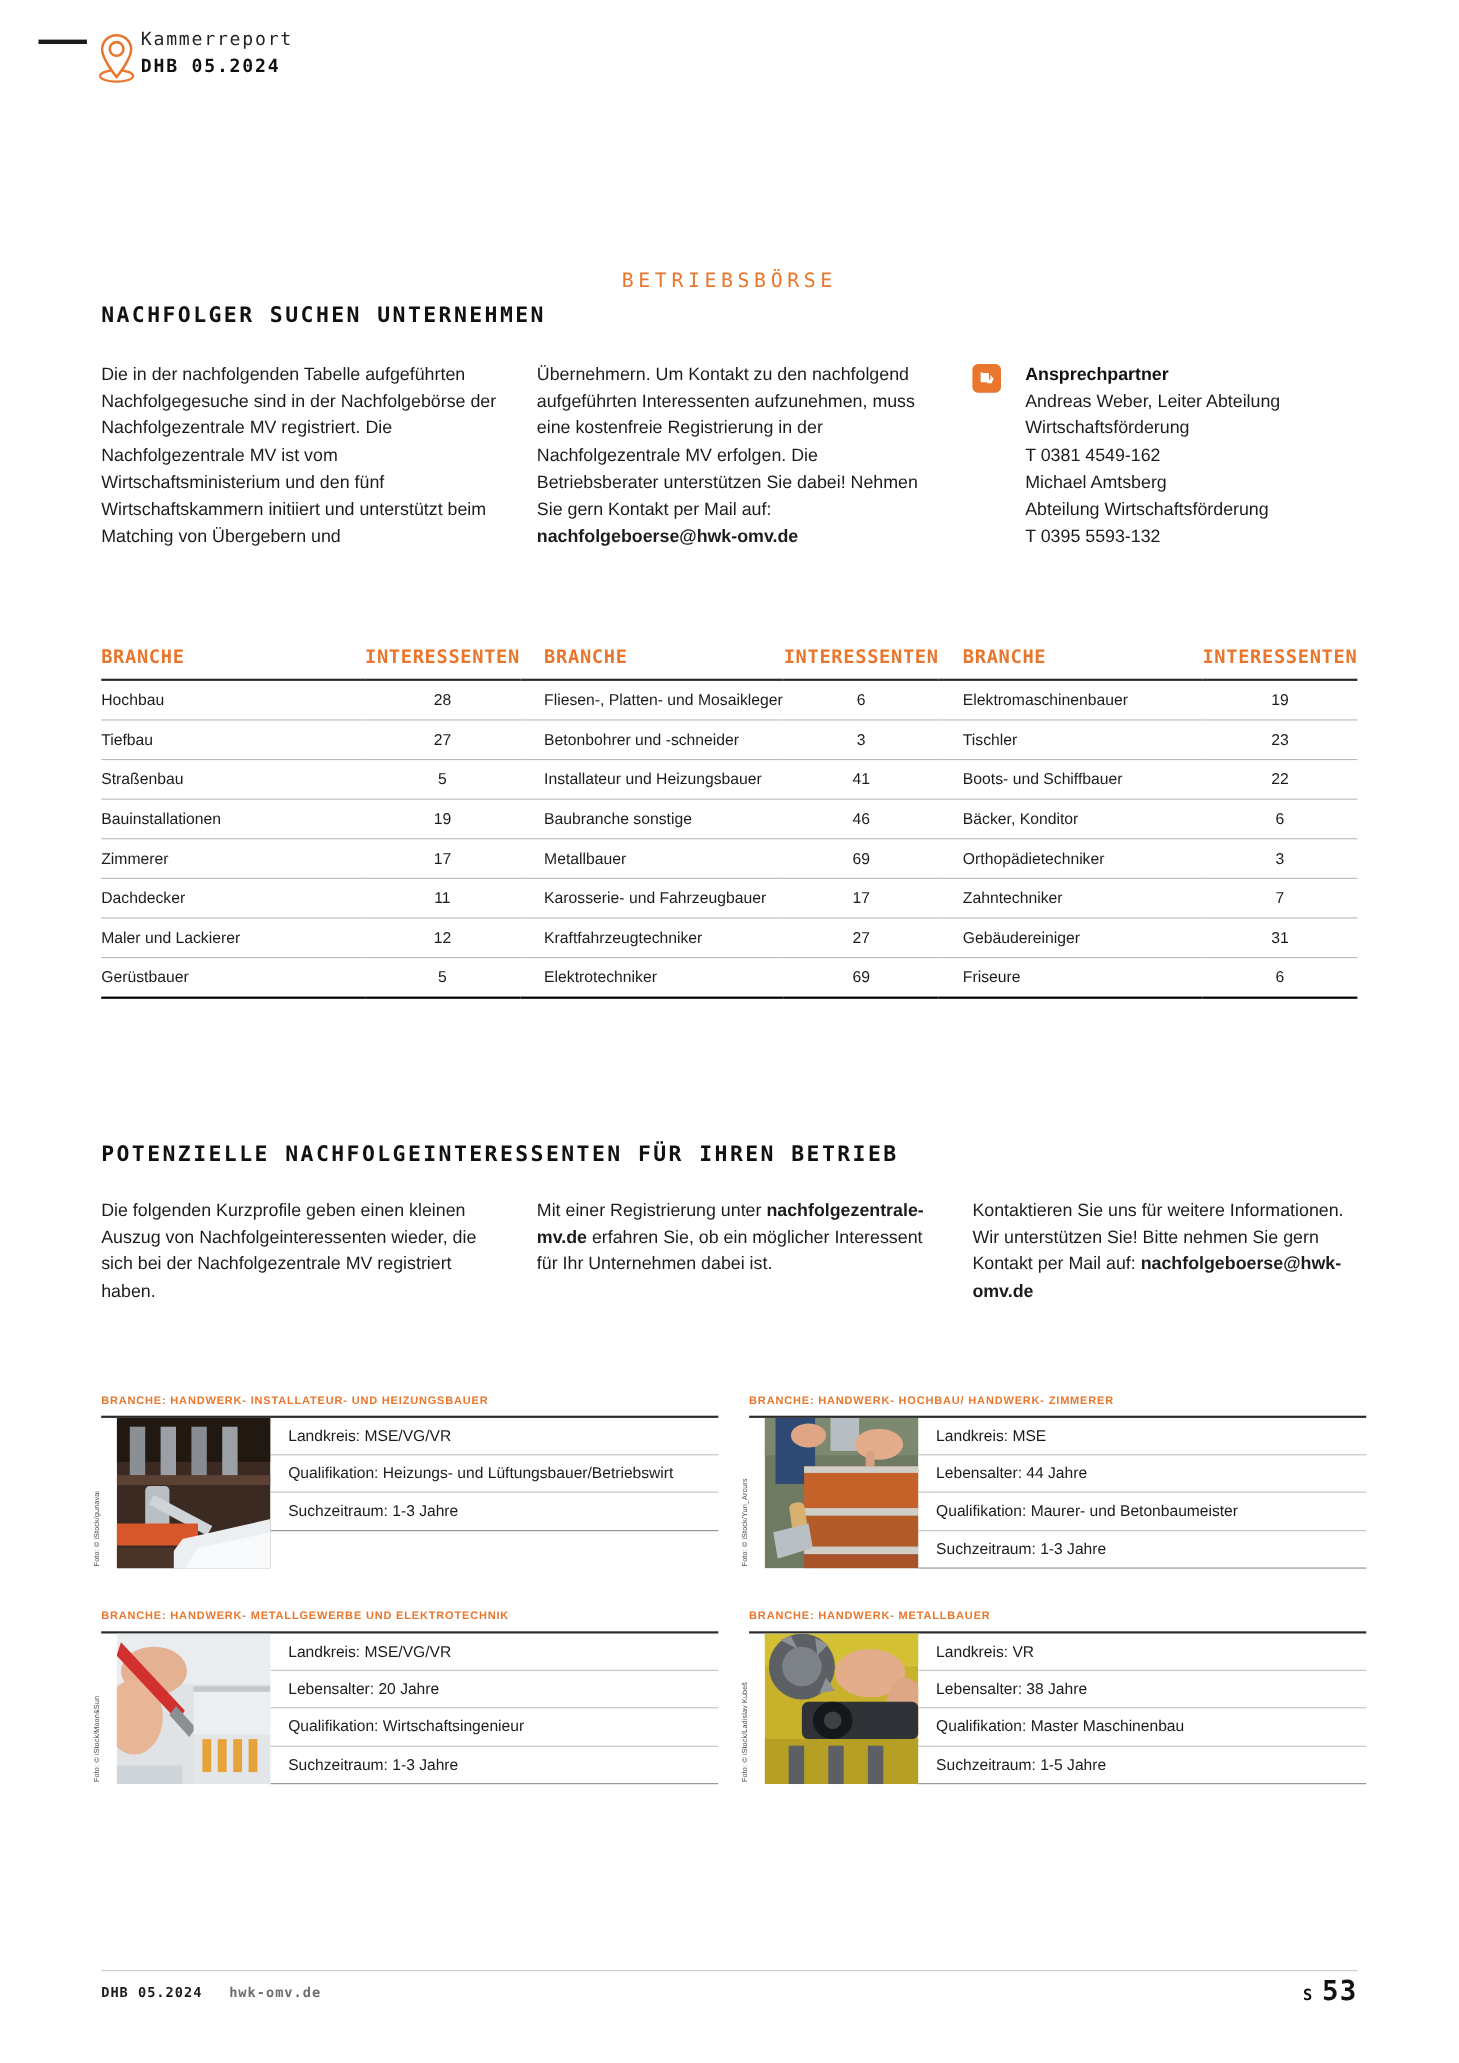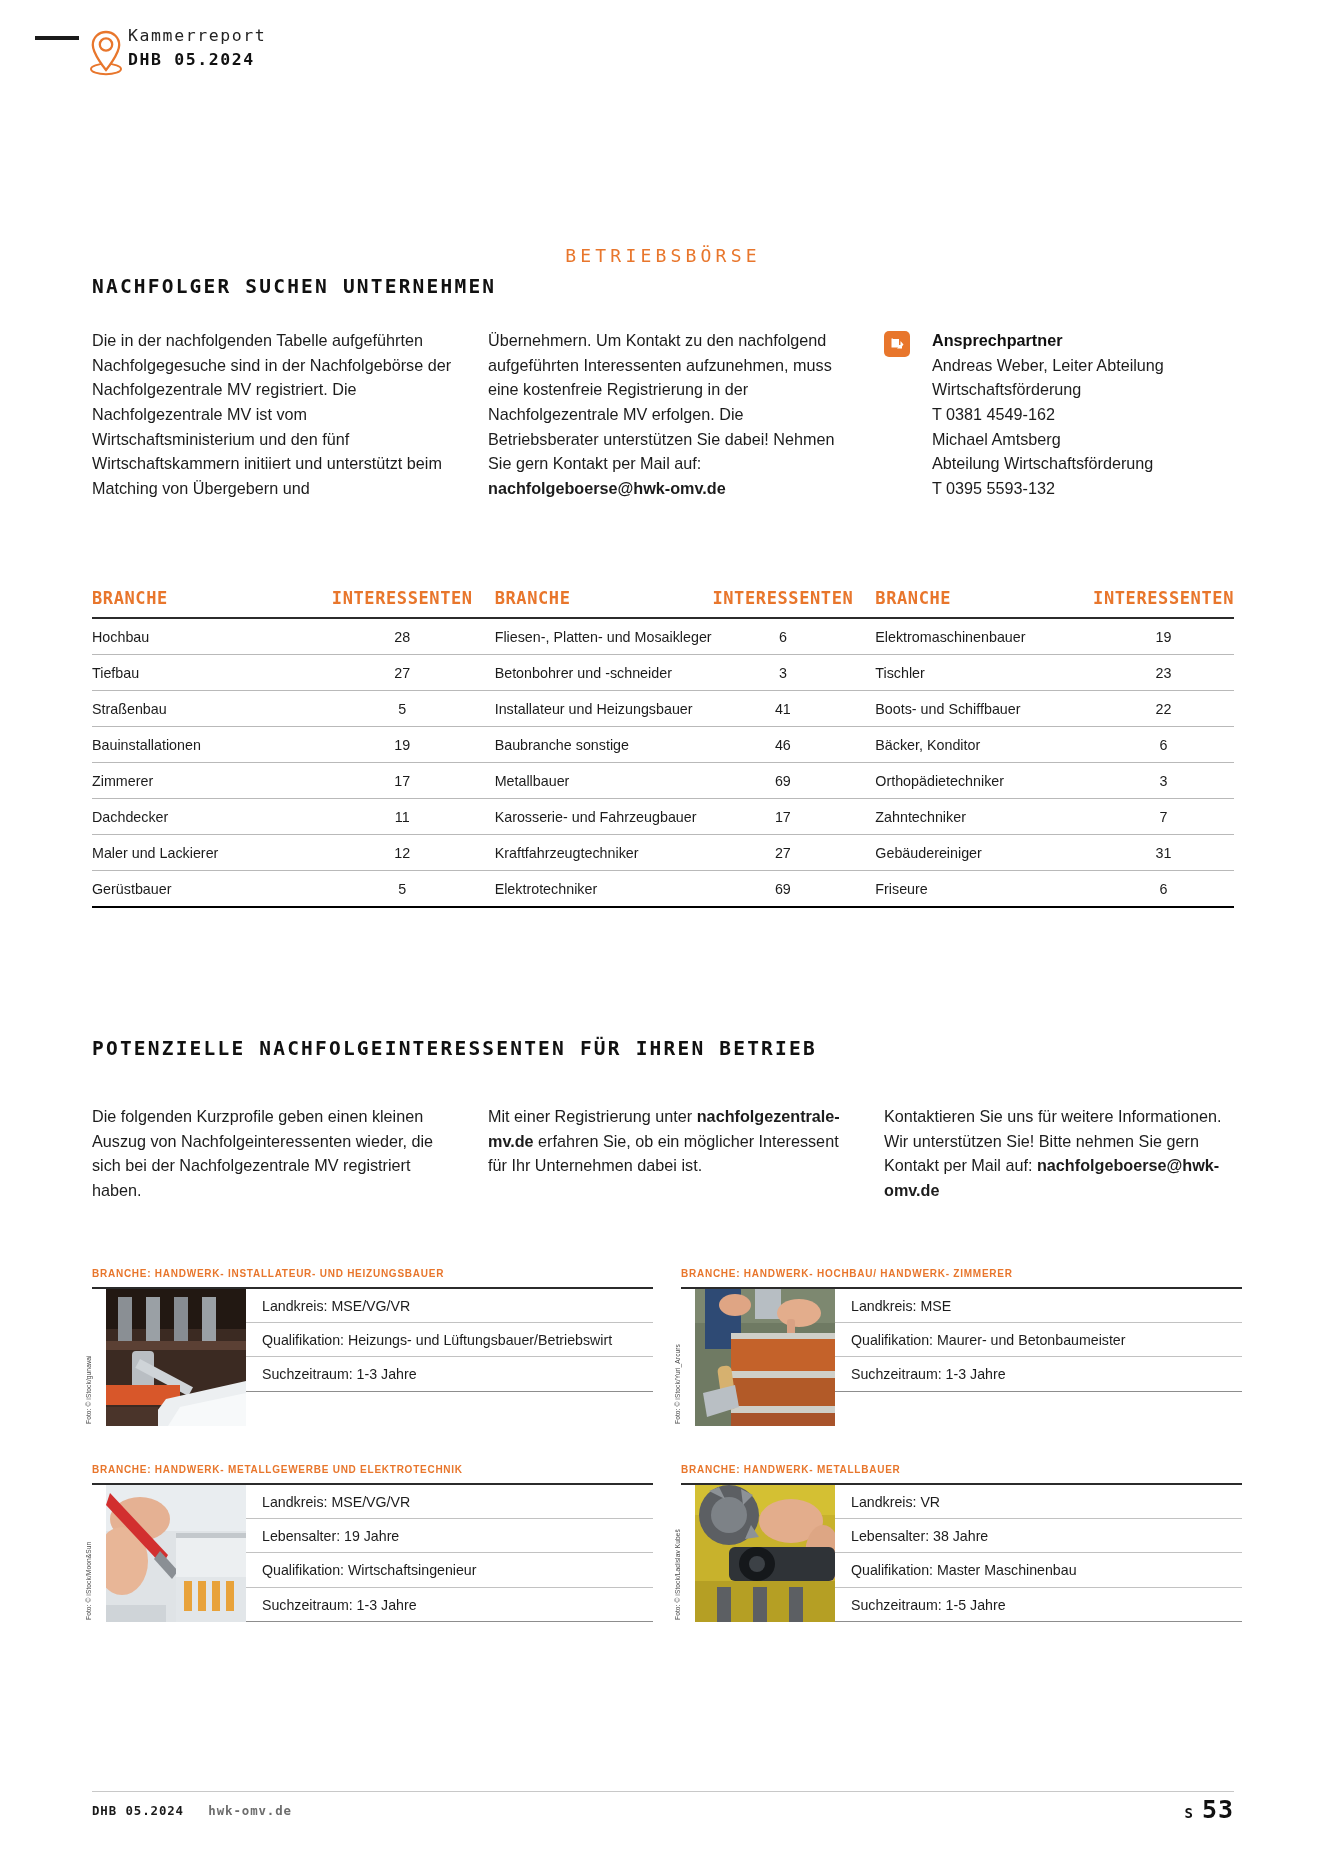--- a/index.html
+++ b/index.html
@@ -160,21 +160,21 @@
   .tbl-block.right th:first-child,
   .tbl-block.right td:first-child { padding-left: 22px; }
 
   
   .section2 {
     position: absolute;
     left: 92px;
     top: 1028px;
     width: 1142px;
   }
-  .cols3b { display: flex; margin-top: 44px; }
+  .cols3b { display: flex; margin-top: 28px; }
   .col2 {
     font-family: "Liberation Sans", sans-serif;
     font-size: 16.2px;
     line-height: 1.52;
     color: #1c1c1c;
   }
   .col2-a { width: 396px; padding-right: 40px; }
   .col2-b { width: 396px; padding-right: 30px; }
   .col2-c { width: 350px; }
 
@@ -534,20 +534,21 @@
             <rect x="36" y="82" width="104" height="7" fill="#cfcfc8"></rect>
             <rect x="36" y="89" width="104" height="30" fill="#b25a28"></rect>
             <rect x="36" y="117" width="104" height="7" fill="#cfcfc8"></rect>
             <rect x="36" y="124" width="104" height="13" fill="#a8532a"></rect>
             <rect x="22" y="78" width="14" height="44" rx="5" fill="#d6b16f" transform="rotate(-8 22 78)"></rect>
             <path d="M8 104 L40 96 L44 118 L12 128 Z" fill="#b9bfc4"></path>
           </svg>
         </div>
         <div class="rows">
           <div class="drow">Landkreis: MSE</div>
+          <div class="drow">Lebensalter: 44 Jahre</div>
           <div class="drow">Qualifikation: Maurer- und Betonbaumeister</div>
           <div class="drow">Suchzeitraum:  1-3 Jahre</div>
         </div>
       </div>
     </div>
 
   </div>
 
   <div class="card-row">
 
@@ -570,21 +571,21 @@
             <rect x="78" y="96" width="8" height="30" fill="#e8a23a"></rect>
             <rect x="92" y="96" width="8" height="30" fill="#e8a23a"></rect>
             <rect x="106" y="96" width="8" height="30" fill="#e8a23a"></rect>
             <rect x="120" y="96" width="8" height="30" fill="#e8a23a"></rect>
             <rect x="70" y="48" width="70" height="5" fill="#c3c8cc"></rect>
             <rect x="0" y="120" width="60" height="17" fill="#cfd4d8"></rect>
           </svg>
         </div>
         <div class="rows">
           <div class="drow">Landkreis: MSE/VG/VR</div>
-          <div class="drow">Lebensalter: 19 Jahre</div>
+          <div class="drow">Lebensalter: 20 Jahre</div>
           <div class="drow">Qualifikation: Wirtschaftsingenieur</div>
           <div class="drow">Suchzeitraum: 1-3 Jahre</div>
         </div>
       </div>
     </div>
 
     <div class="card">
       <div class="card-title">BRANCHE: HANDWERK- METALLBAUER</div>
       <div class="card-body">
         <div class="credit">

